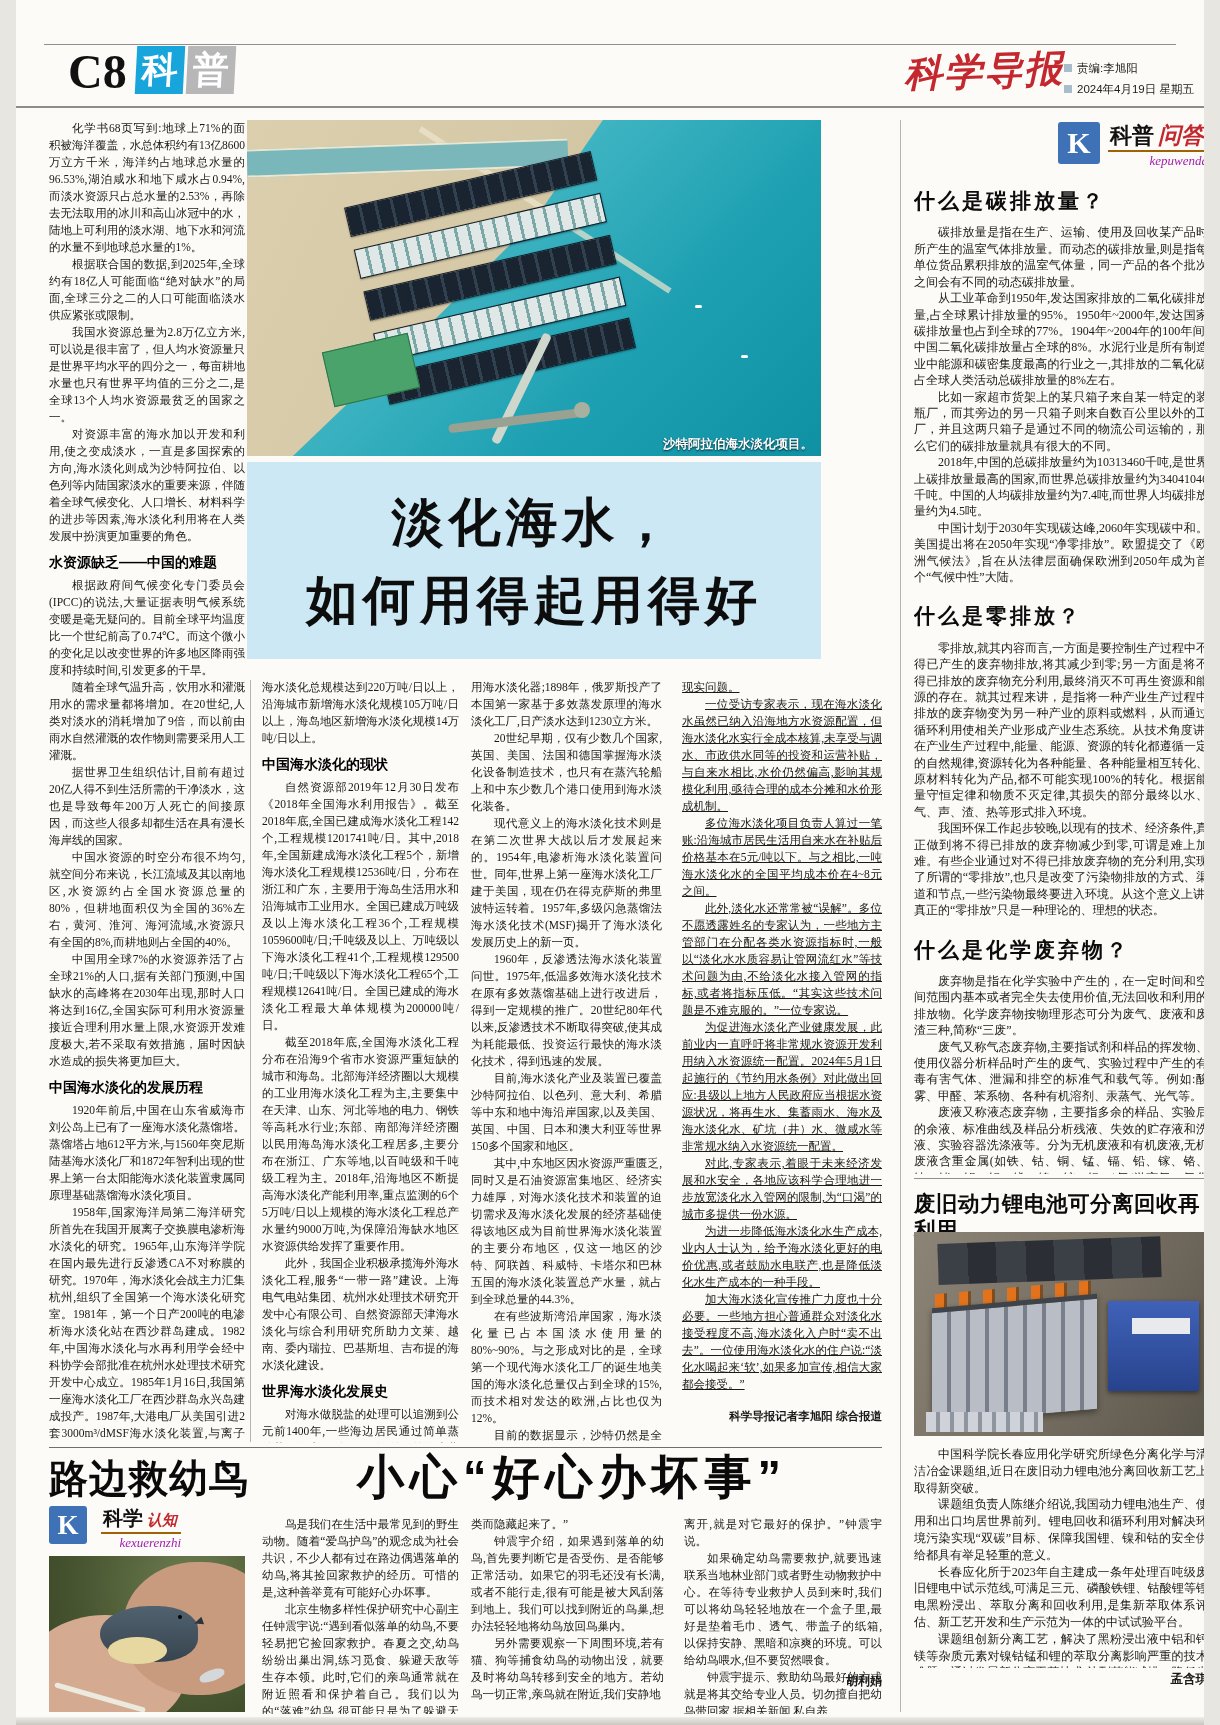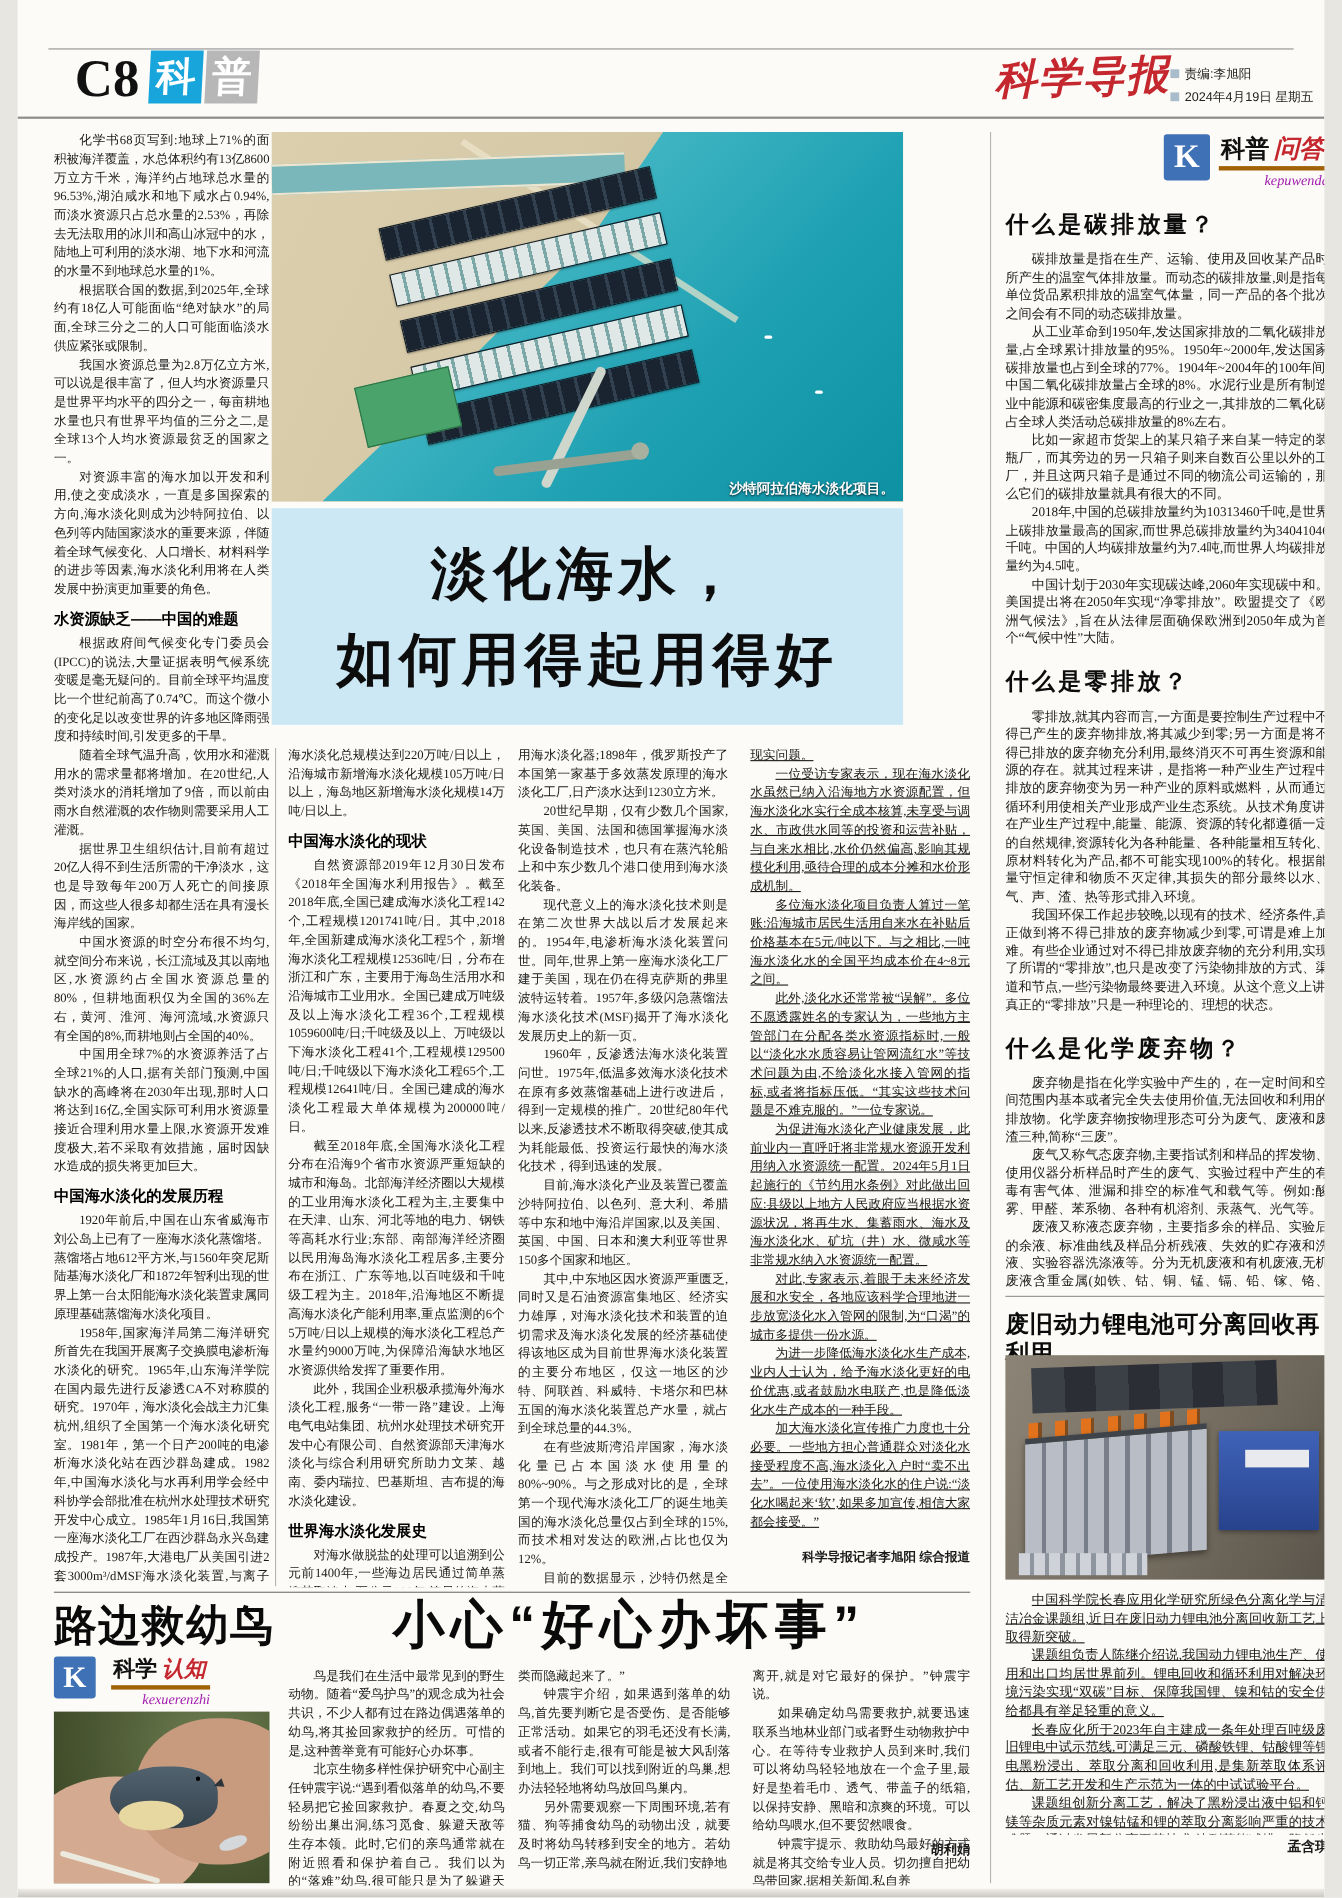--- a/index.html
+++ b/index.html
@@ -47,43 +47,43 @@
   
   .midcols{left:246px;top:679px;width:620px;height:764px;display:flex;}
   .mc2{width:197px;margin-right:12px;} .mc3{width:191px;margin-right:20px;} .mc4{width:200px;text-decoration:underline;}
   .main-byline{left:668px;top:1408px;width:198px;text-align:right;font:700 11.5px/1.4 "Liberation Sans","DejaVu Sans",sans-serif;}
   
   .qa{left:898px;top:116px;width:294px;height:1058px;overflow:hidden;}
   .qa .para{font-size:12px;line-height:16.4px;}
   .kplogo{display:flex;justify-content:flex-end;align-items:flex-start;margin:6px 0 2px;}
   .kbox{width:42px;height:42px;background:#3e71b5;color:#fff;display:flex;align-items:center;justify-content:center;
      font:700 30px/1 "Liberation Serif","DejaVu Serif",serif;border-radius:3px;}
-  .kname{margin-left:8px;border-bottom:4px solid #a16207;padding:2px 4px 3px 2px;white-space:nowrap;text-align:center;}
+  .kname{margin-left:8px;border-bottom:2px solid #a16207;padding:2px 4px 3px 2px;white-space:nowrap;text-align:center;}
   .kblack{font:700 22px/1 "Liberation Sans","DejaVu Sans",sans-serif;color:#111;}
   .kred{font:700 italic 23px/1 "Liberation Serif","DejaVu Serif",serif;color:#c4272e;margin-left:4px;}
   .kpin{font:italic 13px/1.4 "Liberation Serif","DejaVu Serif",serif;color:#a21caf;text-align:right;}
   .qa-title{font:600 21px/1.3 "Liberation Serif","DejaVu Serif",serif;letter-spacing:3px;color:#0c0c0c;margin:18px 0 9px;}
   .qa-rule{left:898px;top:1178px;width:294px;height:1px;background:#8f8f8f;}
   .bat-headline{left:898px;top:1192px;width:294px;font:800 21.5px/1.2 "Liberation Sans","DejaVu Sans",sans-serif;color:#0b0b0b;letter-spacing:0.5px;}
   .bat-photo{left:898px;top:1232px;width:294px;height:204px;overflow:hidden;background:linear-gradient(120deg,#8c8476 0%,#756d60 55%,#5a554b 100%);}
   .bp-top{position:absolute;left:8%;top:4%;width:76%;height:20%;background:repeating-linear-gradient(90deg,#3b3f46 0 30px,#2b2e34 30px 58px);transform:rotate(-2deg);}
   .bp-or{position:absolute;left:7%;top:27%;width:56%;height:7%;background:repeating-linear-gradient(90deg,#e2731c 0 9px,#7e4c1e 9px 12px,transparent 12px 24px);transform:skewY(-5deg);}
   .bp-m1{position:absolute;left:6%;top:34%;width:56%;height:54%;background:repeating-linear-gradient(90deg,#b9bdc6 0 15px,#787f8b 15px 19px);border-top:5px solid #3f434a;transform:skewY(-5deg);box-shadow:0 3px 6px rgba(0,0,0,.4);}
   .bp-blue{position:absolute;right:3%;top:34%;width:31%;height:44%;background:linear-gradient(#3f62b8,#28438d);box-shadow:0 2px 5px rgba(0,0,0,.45);}
   .bp-label{position:absolute;right:6%;top:42%;width:20%;height:8%;background:#e8eaee;}
   .bp-cells{position:absolute;left:4%;bottom:2%;width:40%;height:10%;background:repeating-linear-gradient(90deg,#cfd3d9 0 10px,#8f959e 10px 14px);}
-  .bat-text{left:898px;top:1446px;width:294px;height:222px;overflow:hidden;text-decoration:underline;}
+  .bat-text{left:898px;top:1446px;width:294px;height:222px;overflow:hidden;}
   .bat-text .para{font-size:12px;line-height:16.8px;}
   .bat-byline{left:898px;top:1672px;width:294px;text-align:right;font:700 12.5px/1.2 "Liberation Sans","DejaVu Sans",sans-serif;}
   
   .bottom-rule{left:33px;top:1447px;width:833px;height:1px;background:#6f6f6f;}
   .bird-head-left{left:33px;top:1458px;width:200px;font:900 39px/1.1 "Liberation Sans","DejaVu Sans",sans-serif;letter-spacing:1px;color:#0a0a0a;}
   .renzhi{left:33px;top:1506px;}
   .renzhi .kbox{width:38px;height:38px;font-size:27px;}
-  .renzhi .kblack{font-size:20px;} .renzhi .kred{font-size:20px;}
+  .renzhi .kblack{font-size:20px;} .renzhi .kred{font-size:15px;}
   .renzhi .klwrap{display:flex;align-items:flex-start;}
   .bird-photo{left:33px;top:1556px;width:196px;height:156px;overflow:hidden;
      background:radial-gradient(circle at 72% 18%,#6d7d50 0%,#4a5733 55%,#35411f 100%);}
   .hand1{position:absolute;left:-12%;top:38%;width:82%;height:75%;background:#d4ab90;border-radius:50%;}
   .hand2{position:absolute;right:-16%;top:4%;width:78%;height:85%;background:#c89b7f;border-radius:48%;}
   .ring{position:absolute;right:10%;bottom:20%;width:26px;height:11px;background:#d4d8da;border-radius:45%;transform:rotate(-20deg);}
   .bird-body{position:absolute;left:26%;top:32%;width:50%;height:36%;background:linear-gradient(#51626f,#36444e);border-radius:55% 45% 45% 55%;}
   .bird-belly{position:absolute;left:30%;top:52%;width:30%;height:17%;background:#e7d8a2;border-radius:50%;}
   .bird-eye{position:absolute;left:66%;top:38%;width:4px;height:4px;background:#000;border-radius:50%;}
   .bird-beak{position:absolute;left:74%;top:40%;width:0;height:0;border-top:4px solid transparent;border-bottom:4px solid transparent;border-left:9px solid #2c343a;transform:rotate(160deg);}

